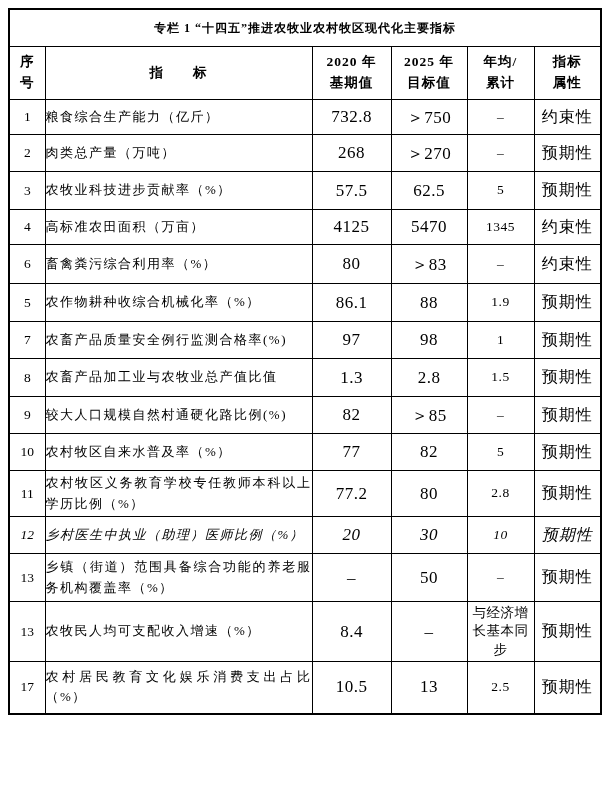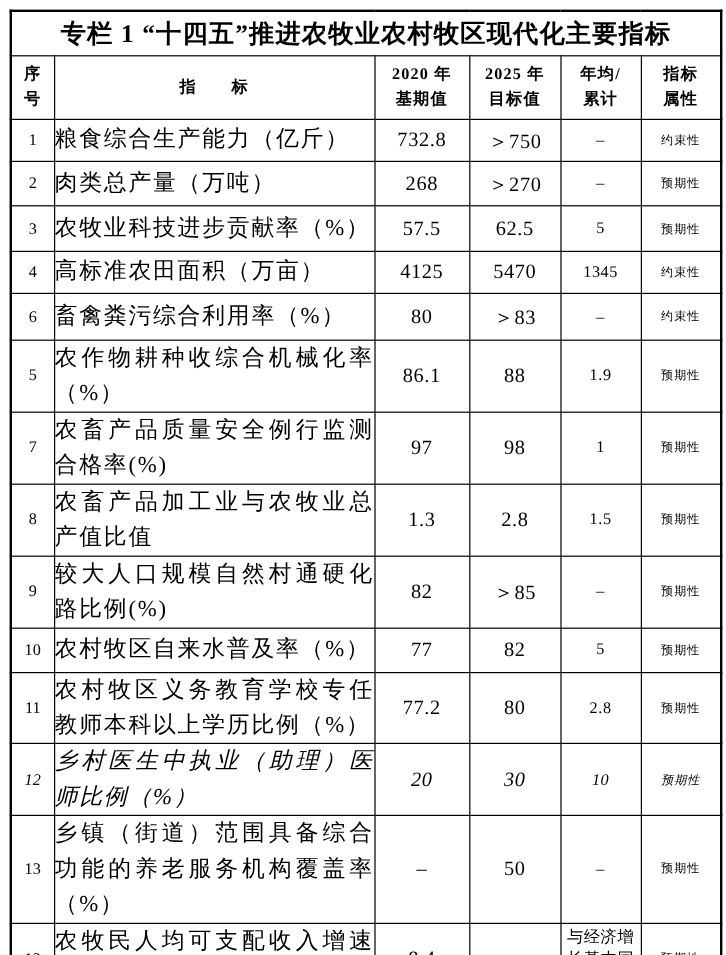--- a/index.html
+++ b/index.html
@@ -28,21 +28,21 @@
   }
   table.indicators th,
   table.indicators td {
     border: 1px solid #000000;
     vertical-align: middle;
     padding: 0;
     overflow: hidden;
   }
   tr.title-row th {
     height: 36px;
-    font-size: 21px;
+    font-size: 12px;
     font-weight: bold;
     text-align: center;
     letter-spacing: 1px;
     padding: 0 0;
   }
   tr.header-row th {
     height: 52px;
     font-size: 13.5px;
     font-weight: bold;
     text-align: center;
@@ -51,40 +51,40 @@
     letter-spacing: 1px;
     padding: 0 2px;
   }
   td.c-no {
     text-align: center;
     font-size: 13.5px;
   }
   td.c-ind {
     text-align: justify;
     text-align-last: left;
-    font-size: 19px;
+    font-size: 13px;
     letter-spacing: 1.5px;
     line-height: 1.55;
     padding: 0 20px 0 7px;
   }
   td.c-num {
     text-align: center;
     font-size: 17px;
     letter-spacing: 0.5px;
   }
   td.c-avg {
     text-align: center;
     font-size: 13.5px;
     letter-spacing: 0.5px;
     line-height: 1.35;
     padding: 0 9px;
   }
   td.c-attr {
     text-align: center;
-    font-size: 10px;
+    font-size: 16px;
     letter-spacing: 1px;
   }
 </style>
 </head>
 <body>
 
 <div class="doc">
   <table class="indicators">
     <colgroup>
       <col style="width:36px">
@@ -218,15 +218,23 @@
     <td class="c-attr">预期性</td>
   </tr>
         <tr style="height: 60px;">
     <td class="c-no">13</td>
     <td class="c-ind">农牧民人均可支配收入增速（%）</td>
     <td class="c-num">8.4</td>
     <td class="c-num">–</td>
     <td class="c-avg">与经济增长基本同步</td>
     <td class="c-attr">预期性</td>
   </tr>
+        <tr style="height: 52px;">
+    <td class="c-no">17</td>
+    <td class="c-ind">农村居民教育文化娱乐消费支出占比（%）</td>
+    <td class="c-num">10.5</td>
+    <td class="c-num">13</td>
+    <td class="c-avg">2.5</td>
+    <td class="c-attr">预期性</td>
+  </tr>
       </tbody>
   </table>
 </div>
 
 </body></html>

